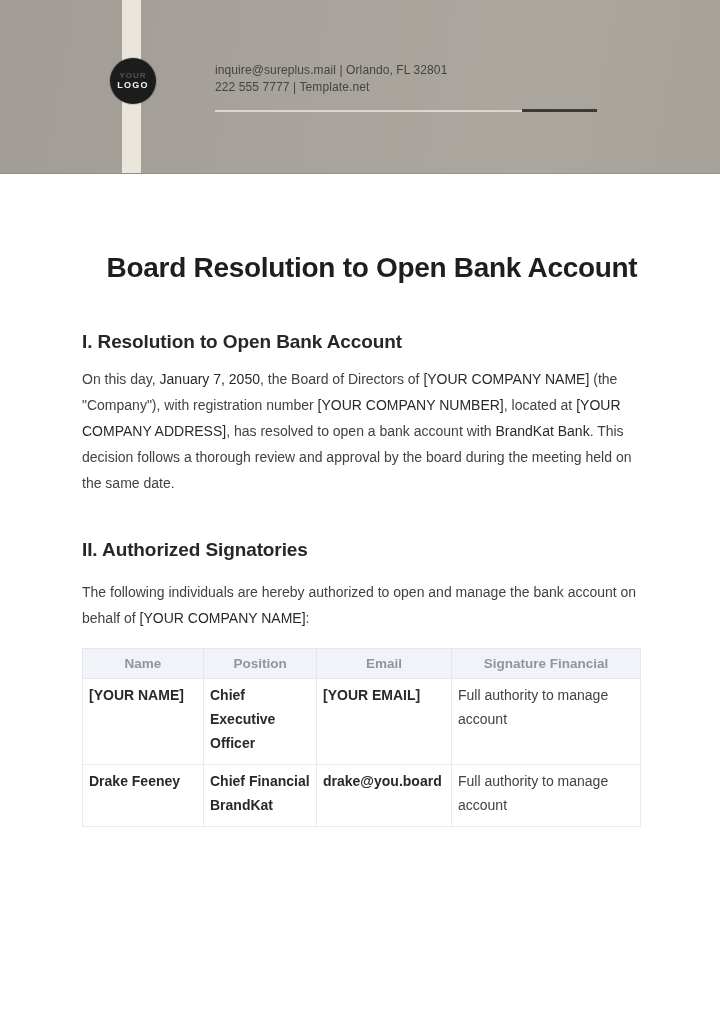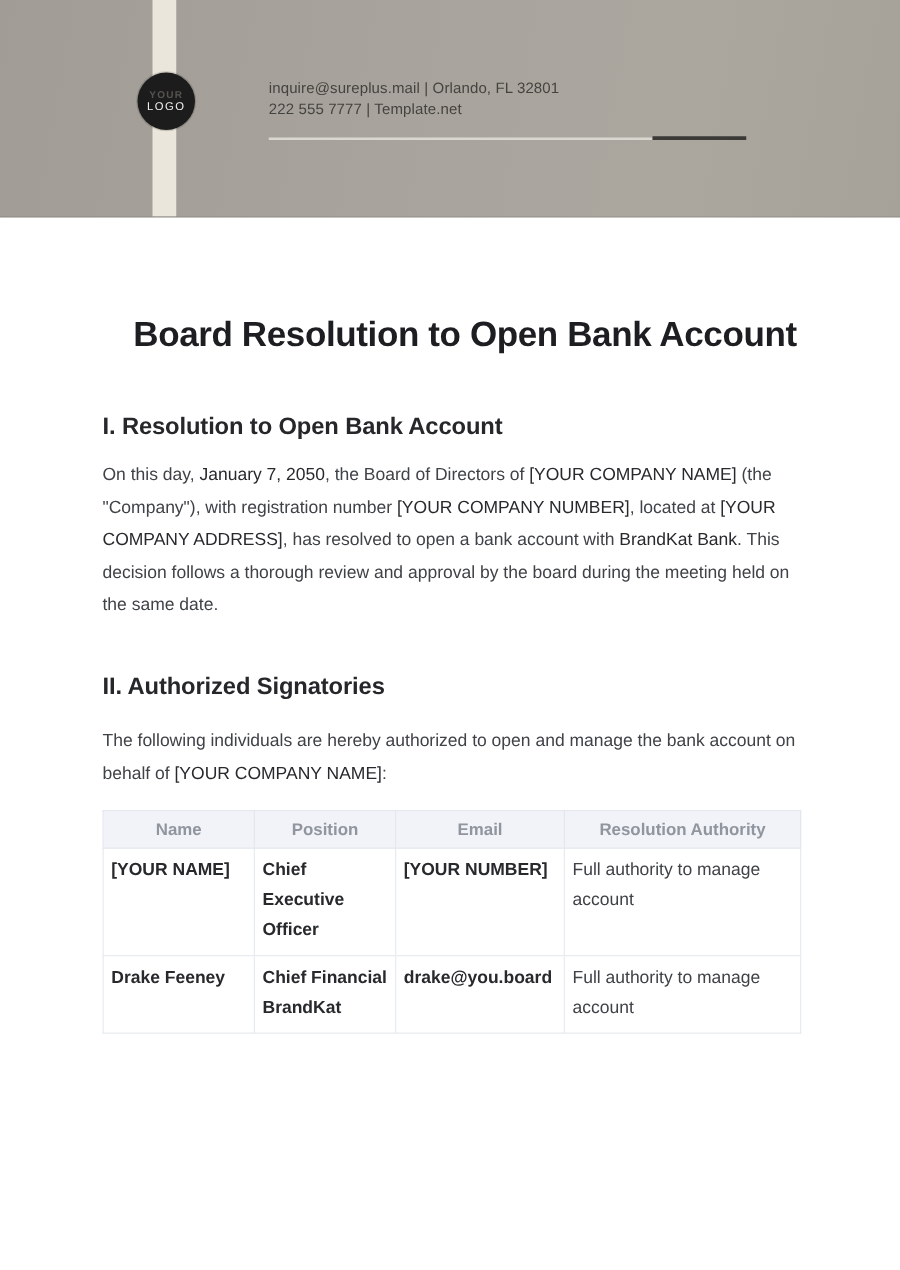--- a/index.html
+++ b/index.html
@@ -13,21 +13,21 @@
     background:linear-gradient(100deg,#a19d96 0%,#a8a49d 45%,#aba79f 75%,#a6a29a 100%);
     border-bottom:1px solid rgba(0,0,0,0.10);
   }
   .stripe{position:absolute;left:122px;top:0;width:19px;height:173px;background:#eae6db;}
   .logo{
     position:absolute;left:110px;top:58px;width:46px;height:46px;border-radius:50%;
     background:#1c1c1c;display:flex;flex-direction:column;align-items:center;justify-content:center;
     box-shadow:0 0 0 1px rgba(0,0,0,0.15);
   }
   .logo-your{font-size:8px;font-weight:700;color:#55534f;letter-spacing:1px;line-height:9px;}
-  .logo-logo{font-size:9px;font-weight:400;color:#f4f3f0;letter-spacing:1.2px;line-height:11px;}
+  .logo-logo{font-size:9px;font-weight:700;color:#f4f3f0;letter-spacing:1.2px;line-height:11px;}
   .contact{position:absolute;left:215px;top:62px;color:#45433f;font-size:12px;line-height:17px;letter-spacing:0.1px;}
   .sep-light{position:absolute;left:215px;top:110px;width:307px;height:2px;background:#dad7d0;}
   .sep-dark{position:absolute;left:522px;top:109px;width:75px;height:3px;background:#3b3a37;}
   
   .doc-title{
     position:absolute;top:240px;left:0;width:720px;margin:12px;text-align:center;
     font-size:28px;line-height:32px;font-weight:700;color:#1d1e21;letter-spacing:-0.3px;
   }
   .sec-heading{
     position:absolute;left:82px;margin:0;width:560px;
@@ -91,28 +91,28 @@
       <col style="width:121px">
         <col style="width:113px">
         <col style="width:135px">
         <col style="width:189px">
     </colgroup>
     <thead>
       <tr>
         <th>Name</th>
         <th>Position</th>
         <th>Email</th>
-        <th>Resolution Authority</th>
+        <th>Signature Financial</th>
       </tr>
     </thead>
     <tbody>
       <tr>
         <td class="cell-bold">[YOUR NAME]</td>
         <td class="cell-bold">Chief Executive Officer</td>
-        <td class="cell-bold">[YOUR NUMBER]</td>
+        <td class="cell-bold">[YOUR EMAIL]</td>
         <td class="cell-reg">Full authority to manage account</td>
       </tr>
       <tr>
         <td class="cell-bold">Drake Feeney</td>
         <td class="cell-bold">Chief Financial BrandKat</td>
         <td class="cell-bold">drake@you.board</td>
         <td class="cell-reg">Full authority to manage account</td>
       </tr>
     </tbody>
   </table>

